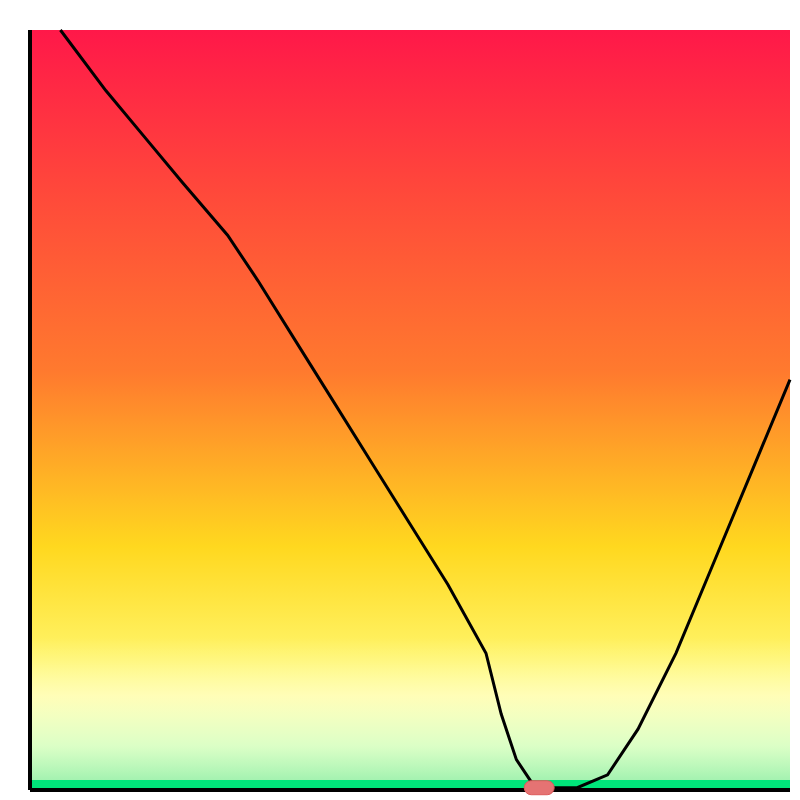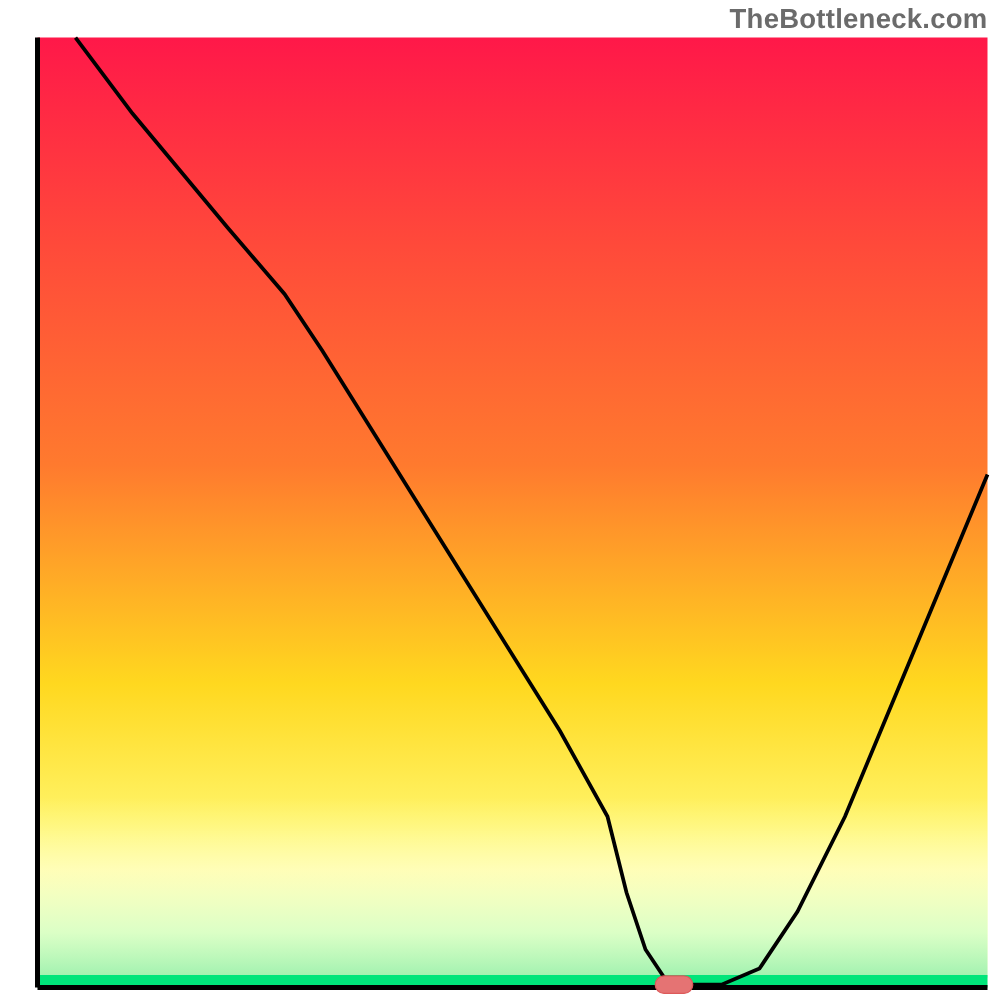--- a/index.html
+++ b/index.html
@@ -30,21 +30,20 @@
     top: 0;
     width: 800px;
     height: 800px;
     display: block;
   }
 </style>
 </head>
 <body>
 
 <div class="frame">
-  <div class="watermark">TheBottleneck.com</div>
   <svg class="plot" viewBox="0 0 800 800">
     <defs>
       <linearGradient id="bg-grad" x1="0" y1="0" x2="0" y2="1">
 
       <stop offset="0%" stop-color="#ff1849"></stop>
           <stop offset="22%" stop-color="#ff4a3a"></stop>
           <stop offset="45%" stop-color="#ff7a2e"></stop>
           <stop offset="68%" stop-color="#ffd81f"></stop>
           <stop offset="83%" stop-color="#fff56a"></stop>
           <stop offset="90%" stop-color="#ffffa2"></stop>

